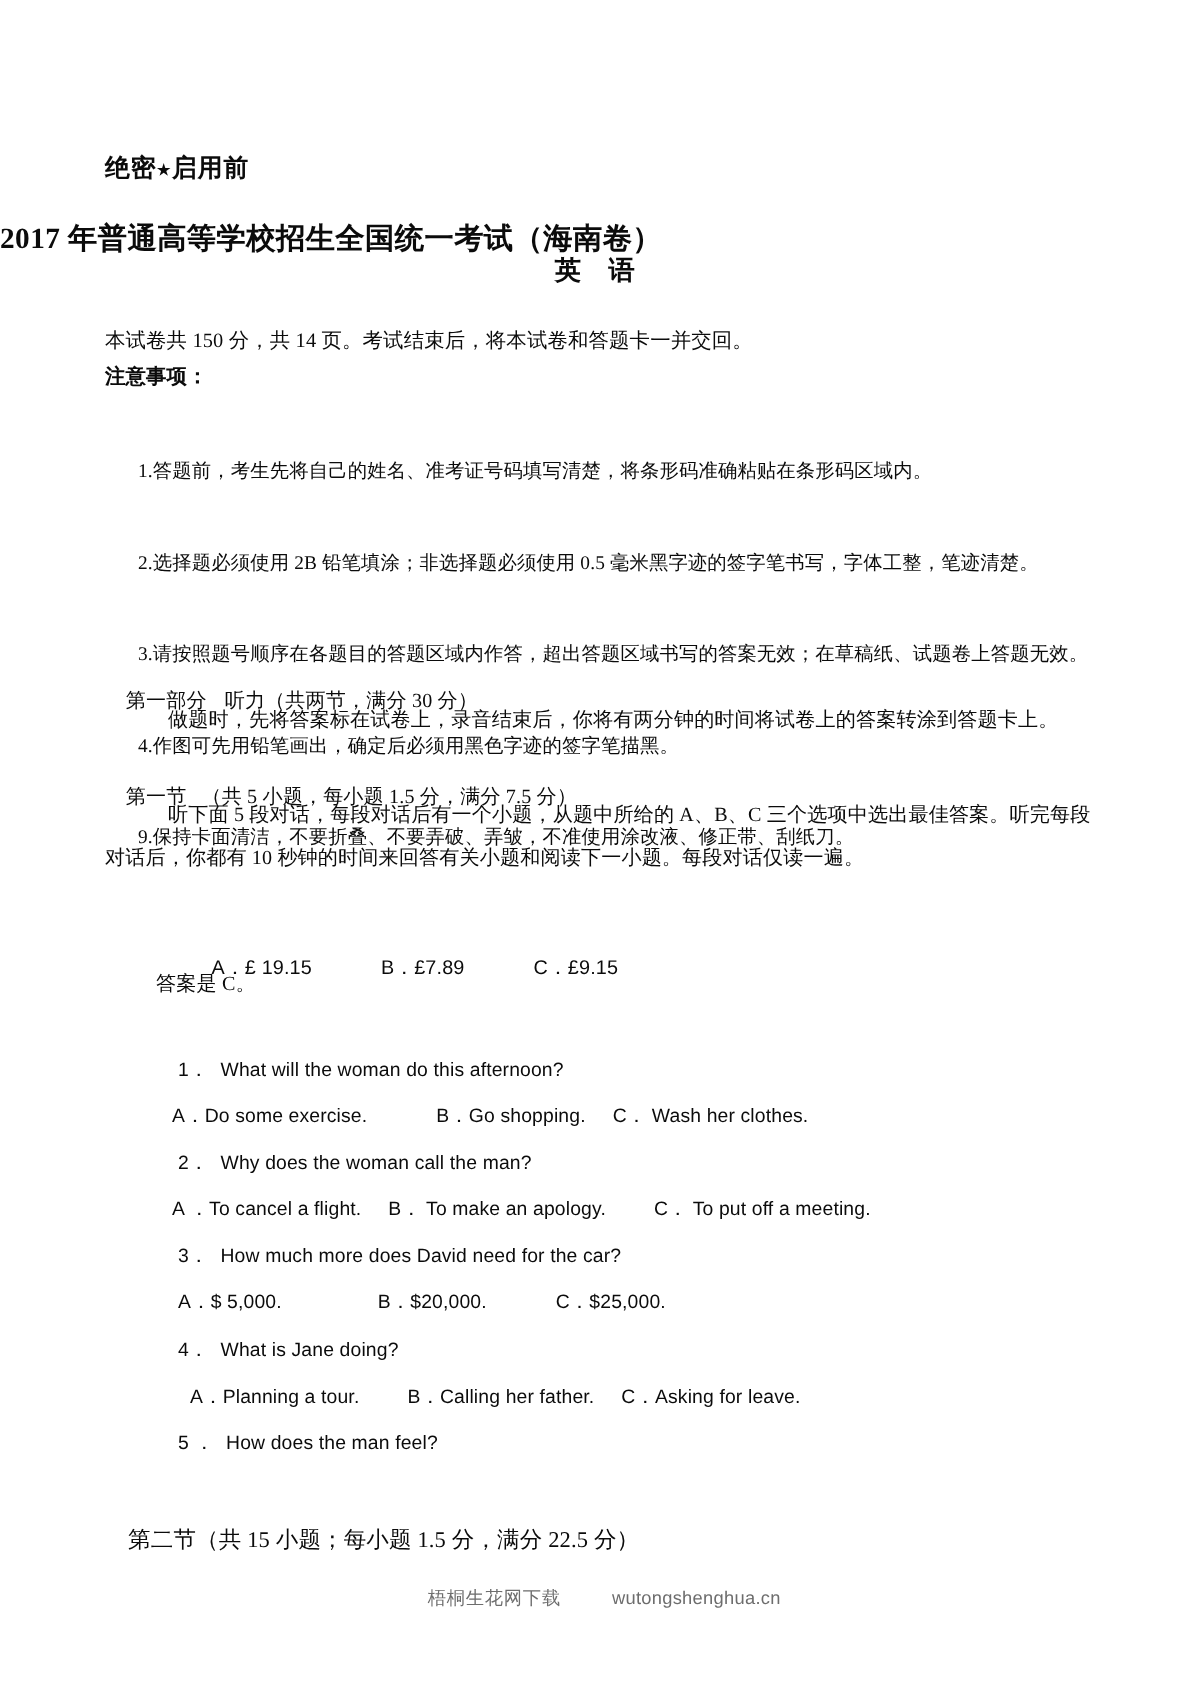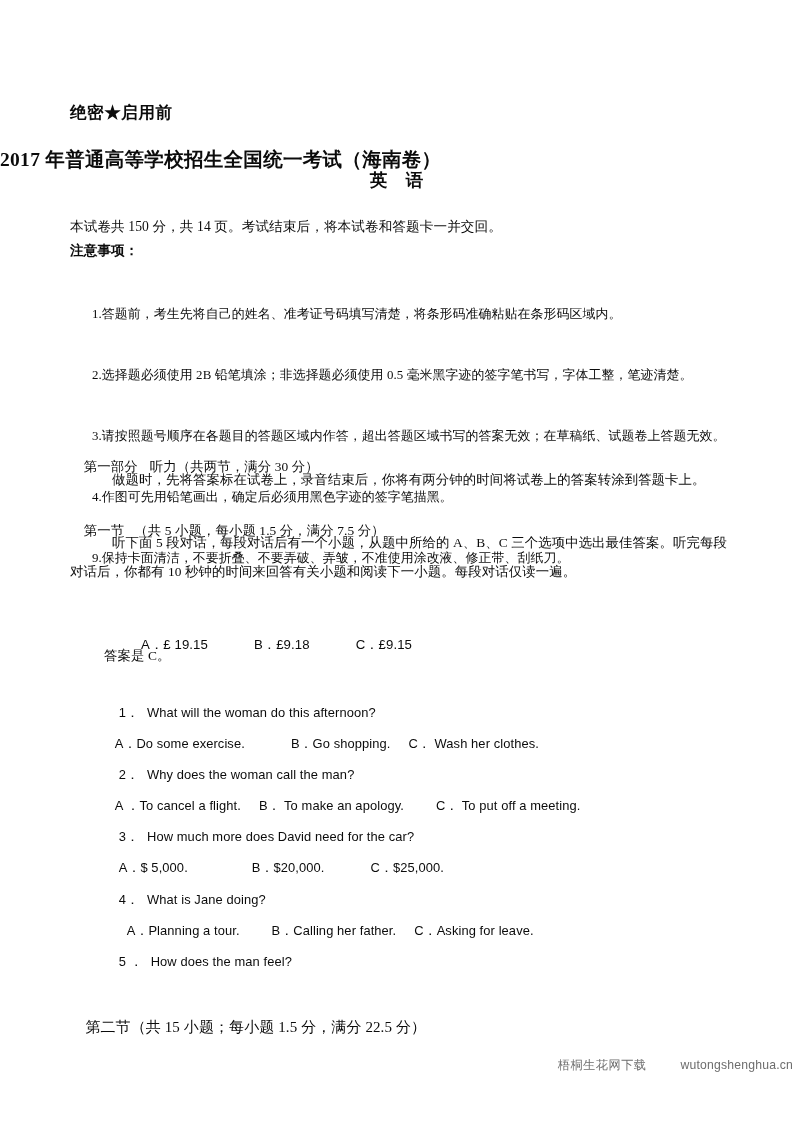--- a/index.html
+++ b/index.html
@@ -32,21 +32,21 @@
     line-height: 1.42;
     color: #0b0b0b;
     white-space: pre-wrap;
     letter-spacing: 0.1px;
   }
 
   
   #secrecy {
     left: 70px;
     top: 101px;
-    font-family: Liberation Serif, serif;
+    font-family: Liberation Mono, monospace;
     font-weight: bold;
     font-size: 16.5px;
     letter-spacing: 0.6px;
   }
 
   
   #main-title {
     left: 0;
     top: 146px;
     width: 793px;
@@ -180,21 +180,21 @@
     left: 70px;
     top: 996px;
     font-size: 15px;
   }
 
   
   #footer {
     left: 0;
     top: 1040px;
     width: 793px;
-    text-align: right;
+    text-align: center;
     color: #6d6d6d;
     font-size: 12.2px;
   }
   #footer .wm-cn {
     font-family: "Liberation Serif", "DejaVu Serif", serif;
     letter-spacing: 0.5px;
   }
   #footer .wm-gap { display:inline-block; width: 34px; }
   #footer .wm-url {
     font-family: "Liberation Sans", "DejaVu Sans", sans-serif;
@@ -236,21 +236,21 @@
   <div class="blk" id="part-one-note">做题时，先将答案标在试卷上，录音结束后，你将有两分钟的时间将试卷上的答案转涂到答题卡上。</div>
 
   <div class="blk" id="section-one">
     <span>第一节</span><span class="gap"></span><span>（共 5 小题，每小题 1.5 分，满分 7.5 分）</span>
   </div>
 
   <div class="blk" id="section-one-note">听下面 5 段对话，每段对话后有一个小题，从题中所给的 A、B、C 三个选项中选出最佳答案。听完每段对话后，你都有 10 秒钟的时间来回答有关小题和阅读下一小题。每段对话仅读一遍。</div>
 
 
   <div class="blk" id="example-opts">
-    <span>A．£ 19.15</span><span class="sp-xl"></span><span>B．£9.18</span><span class="sp-xl"></span><span>C．£9.15</span>
+    <span>A．£ 19.15</span><span class="sp-xl"></span><span>B．£7.89</span><span class="sp-xl"></span><span>C．£9.15</span>
   </div>
 
   <div class="blk" id="example-ans">答案是 C。</div>
 
   <div class="blk qtext" id="q1">
     <span>1．</span><span class="sp-s"></span><span>What will the woman do this afternoon?</span>
   </div>
   <div class="blk qopts" id="q1-opts">
     <span>A．Do some exercise.</span><span class="sp-xl"></span><span>B．Go shopping.</span><span class="sp-m"></span><span>C． Wash her clothes.</span>
   </div>

